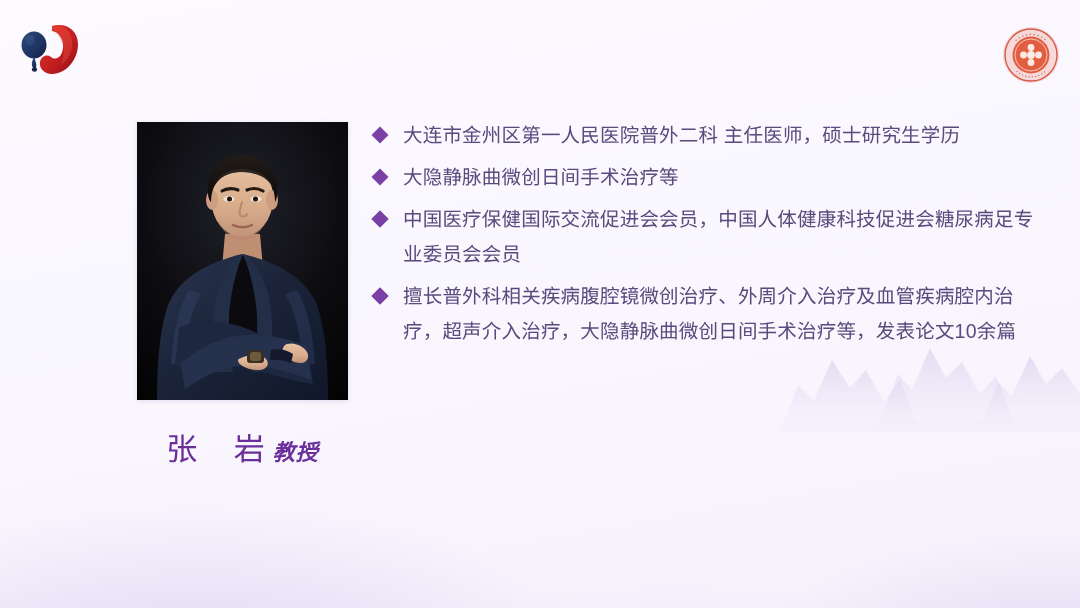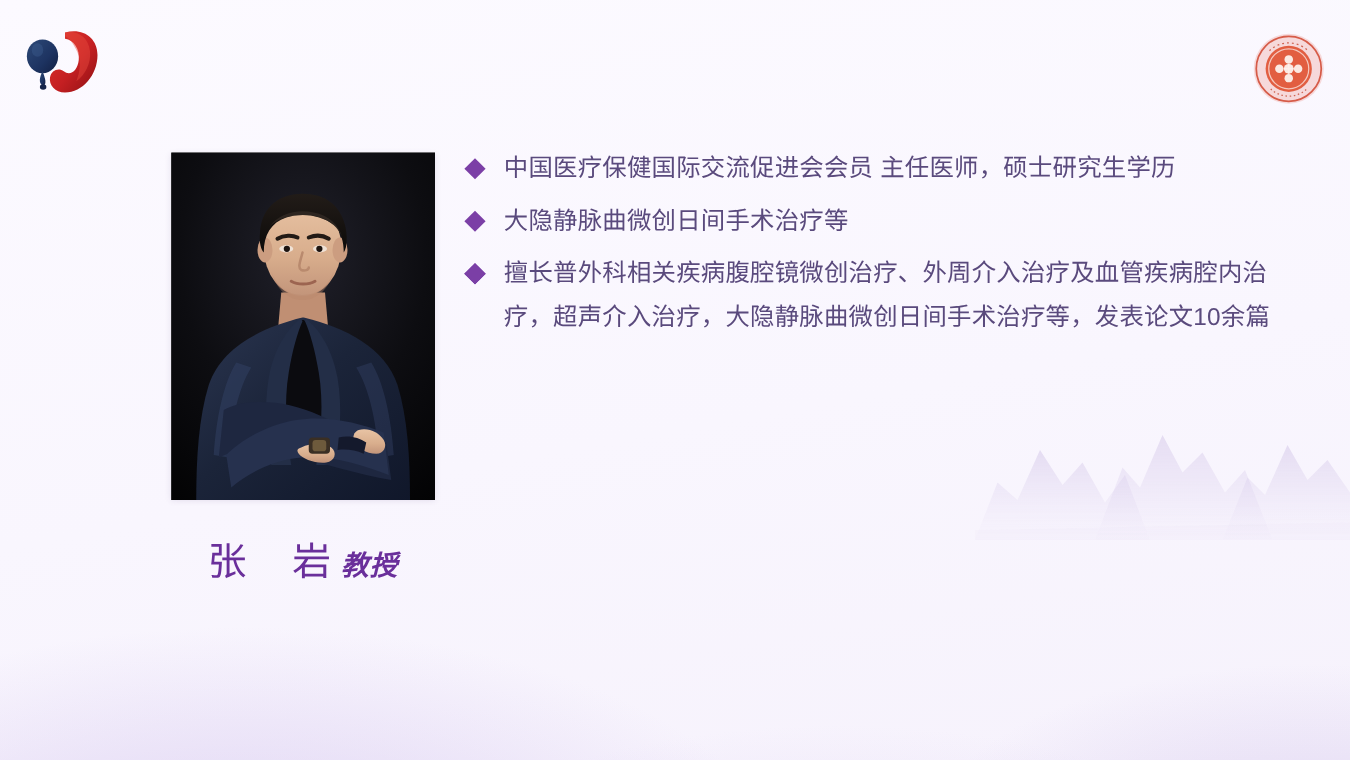--- a/index.html
+++ b/index.html
@@ -274,31 +274,35 @@
     </div>
   </div>
 
   <div class="name-block">
     <span class="name-main">张  岩</span><span class="name-title">教授</span>
   </div>
 
   <div class="bio-list">
     <div class="bio-item">
       <span class="diamond"></span>
-      <span>中国医疗保健国际交流促进会会员 主任医师，硕士研究生学历</span>
+      <span>大连市金州区第一人民医院普外二科 主任医师，硕士研究生学历</span>
     </div>
     <div class="bio-item">
       <span class="diamond"></span>
       <span>大隐静脉曲微创日间手术治疗等</span>
     </div>
     <div class="bio-item">
       <span class="diamond"></span>
     </div>
     <div class="bio-item">
       <span class="diamond"></span>
+      <span>中国医疗保健国际交流促进会会员，中国人体健康科技促进会糖尿病足专业委员会会员</span>
+    </div>
+    <div class="bio-item">
+      <span class="diamond"></span>
     </div>
     <div class="bio-item">
       <span class="diamond"></span>
       <span>擅长普外科相关疾病腹腔镜微创治疗、外周介入治疗及血管疾病腔内治疗，超声介入治疗，大隐静脉曲微创日间手术治疗等，发表论文10余篇</span>
     </div>
   </div>
 
 </div>
 
 </body></html>

